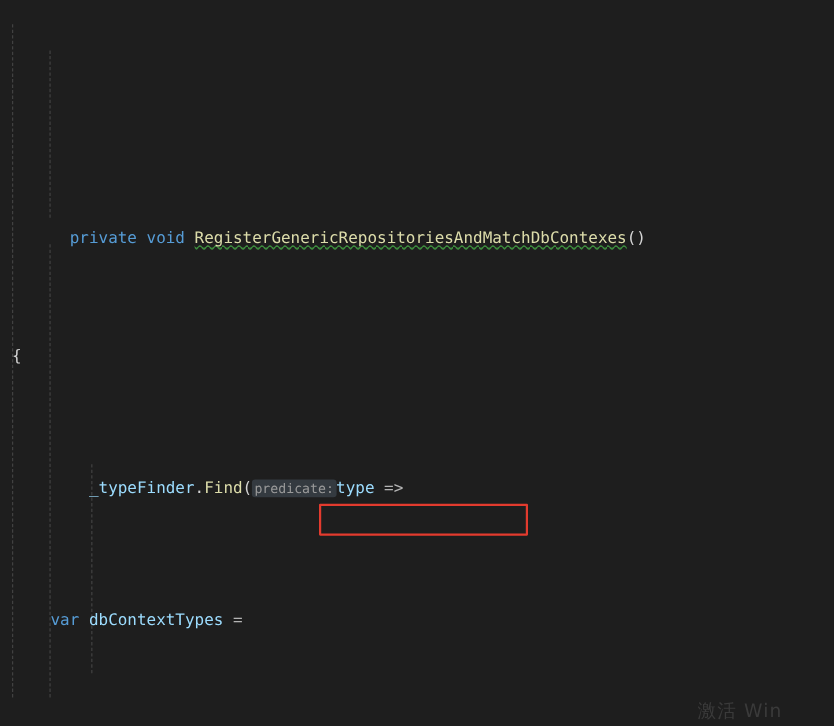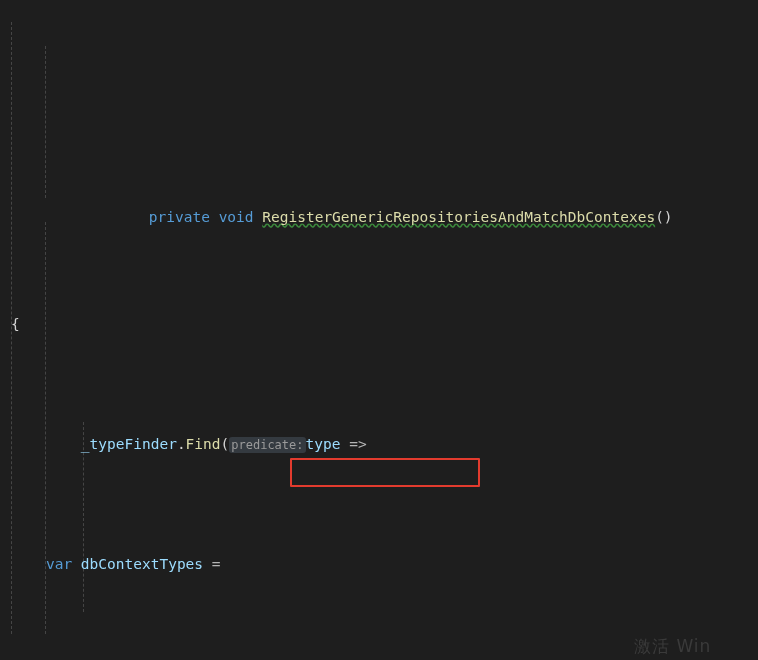--- a/index.html
+++ b/index.html
@@ -105,21 +105,21 @@
   <div class="guide" style="left:45px;  top:222px; height:412px;"></div>
   <div class="guide" style="left:45px;  top:46px;  height:152px;"></div>
   <div class="guide" style="left:83px;  top:422px; height:190px;"></div>
 
   <div class="code">
 
     
     <div class="line" style="height:4px;overflow:hidden;"></div>
 
     
-    <div class="line" style="height:20px;line-height:14px;text-align:center;">
+    <div class="line" style="height:20px;line-height:14px;">
       <span class="kw">private</span><span class="pun"> </span><span class="kw">void</span><span class="pun"> </span><span class="mth squiggle">RegisterGenericRepositoriesAndMatchDbContexes</span><span class="pun">()</span>
     </div>
 
     
     <div class="line"><span class="pun">{</span></div>
 
     
     <div class="line">        <span class="id">_typeFinder</span><span class="pun">.</span><span class="mth">Find</span><span class="pun">(</span><span class="hint"><span>predicate:</span></span><span class="id">type</span> <span class="op">=&gt;</span></div>
 
     

